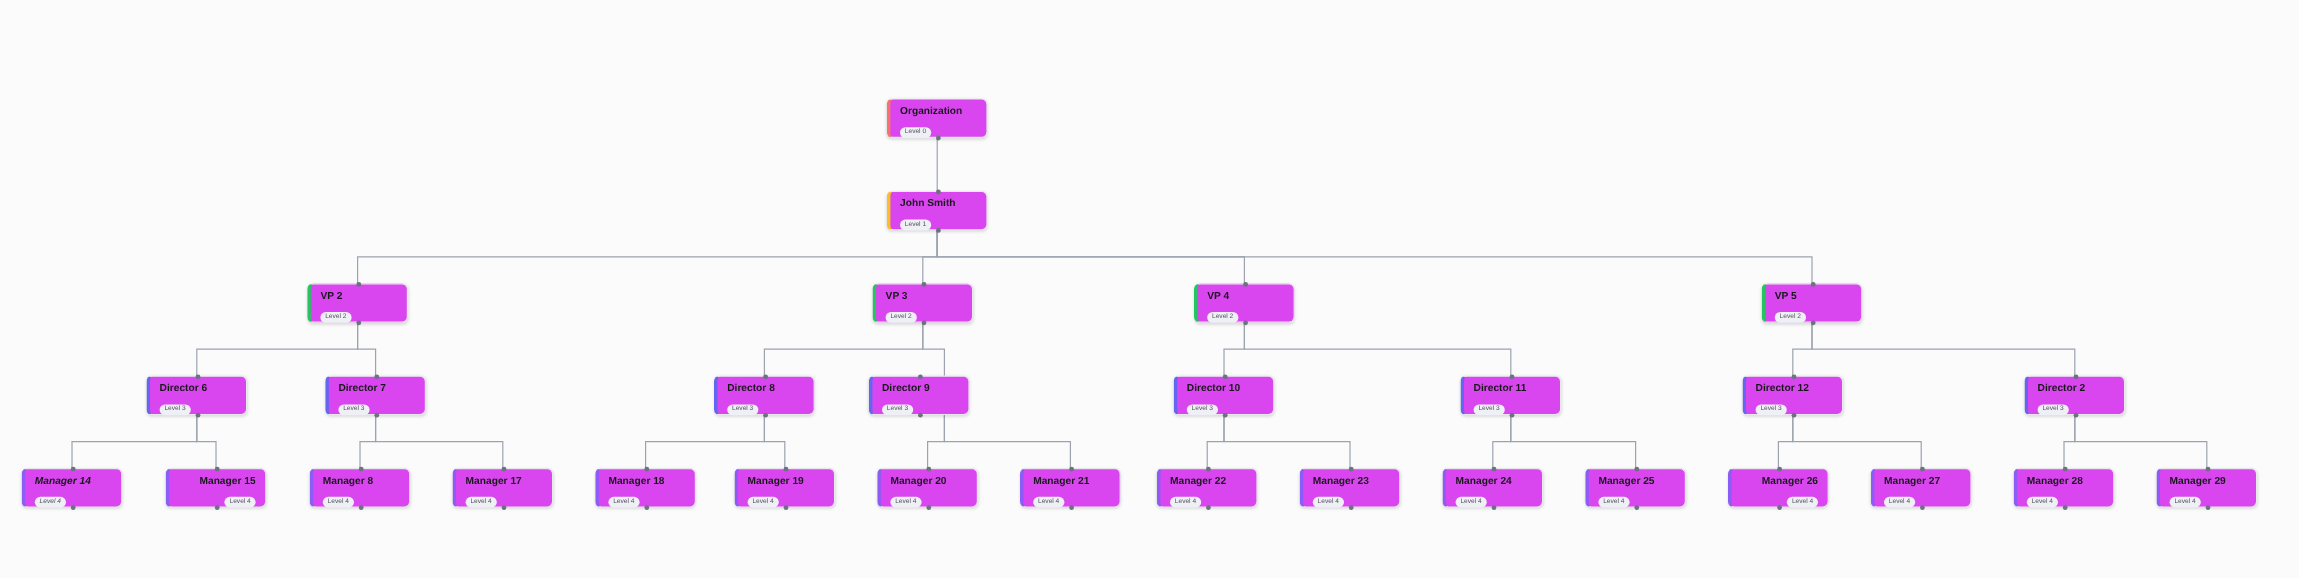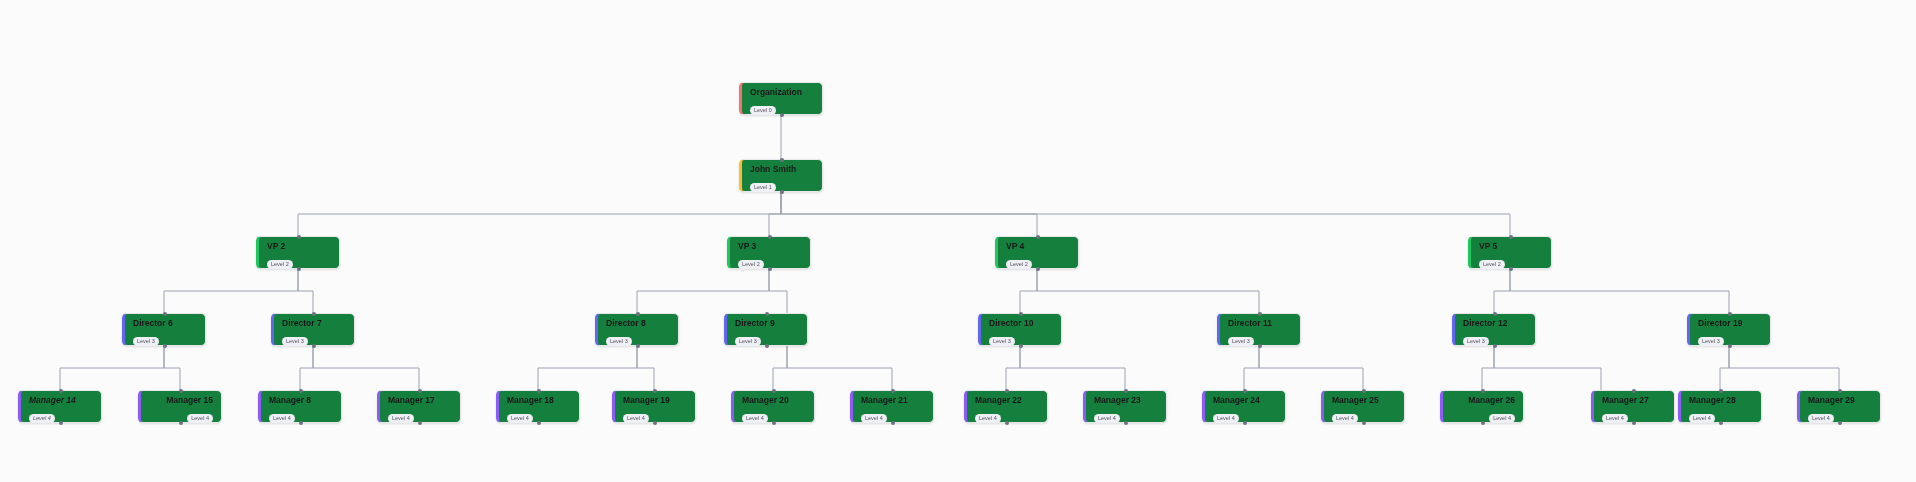--- a/index.html
+++ b/index.html
@@ -19,21 +19,21 @@
     inset: 0;
     width: 100%;
     height: 100%;
   }
   #edges path { fill: none; stroke-width: 1; }
   .node {
     position: absolute;
     width: var(--card-w, 84px);
     height: var(--card-h, 33px);
     box-sizing: border-box;
-    background: #15803d;
+    background: #d946ef;
     border: 1px solid #e8e8ec;
     border-left: 3px solid #999;
     border-radius: 5px;
     box-shadow: 0 1px 3px rgba(0,0,0,0.08), 0 1px 2px rgba(0,0,0,0.05);
     padding: 5px 8px 4px 8px;
     cursor: pointer;
   }
   .node-title {
     font-size: 8.5px;
     font-weight: 700;
@@ -174,21 +174,21 @@
     <span class="handle handle-bottom"></span>
   </div>
     <div class="node" style="left: 1452px; top: 313px; border-left-color: rgb(99, 102, 241);">
     <span class="handle handle-top"></span>
     <div class="node-title">Director 12</div>
     <span class="node-badge">Level 3</span>
     <span class="handle handle-bottom"></span>
   </div>
     <div class="node" style="left: 1687px; top: 313px; border-left-color: rgb(99, 102, 241);">
     <span class="handle handle-top"></span>
-    <div class="node-title">Director 19</div>
+    <div class="node-title">Director 2</div>
     <span class="node-badge">Level 3</span>
     <span class="handle handle-bottom"></span>
   </div>
     <div class="node" style="left: 18px; top: 390px; border-left-color: rgb(139, 92, 246); font-style: italic;">
     <span class="handle handle-top"></span>
     <div class="node-title">Manager 14</div>
     <span class="node-badge">Level 4</span>
     <span class="handle handle-bottom"></span>
   </div>
     <div class="node" style="left: 138px; top: 390px; border-left-color: rgb(139, 92, 246); text-align: right;">
@@ -256,21 +256,21 @@
     <div class="node-title">Manager 25</div>
     <span class="node-badge">Level 4</span>
     <span class="handle handle-bottom"></span>
   </div>
     <div class="node" style="left: 1440px; top: 390px; border-left-color: rgb(139, 92, 246); text-align: right;">
     <span class="handle handle-top"></span>
     <div class="node-title">Manager 26</div>
     <span class="node-badge">Level 4</span>
     <span class="handle handle-bottom"></span>
   </div>
-    <div class="node" style="left: 1559px; top: 390px; border-left-color: rgb(139, 92, 246); margin-left: 32px;">
+    <div class="node" style="left: 1559px; top: 390px; border-left-color: rgb(139, 92, 246);">
     <span class="handle handle-top"></span>
     <div class="node-title">Manager 27</div>
     <span class="node-badge">Level 4</span>
     <span class="handle handle-bottom"></span>
   </div>
     <div class="node" style="left: 1678px; top: 390px; border-left-color: rgb(139, 92, 246);">
     <span class="handle handle-top"></span>
     <div class="node-title">Manager 28</div>
     <span class="node-badge">Level 4</span>
     <span class="handle handle-bottom"></span>

